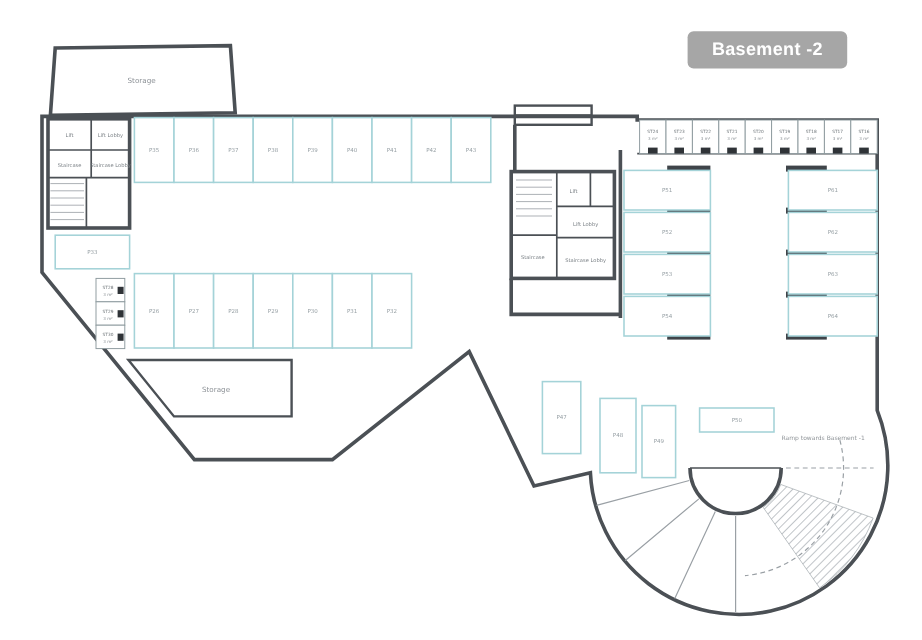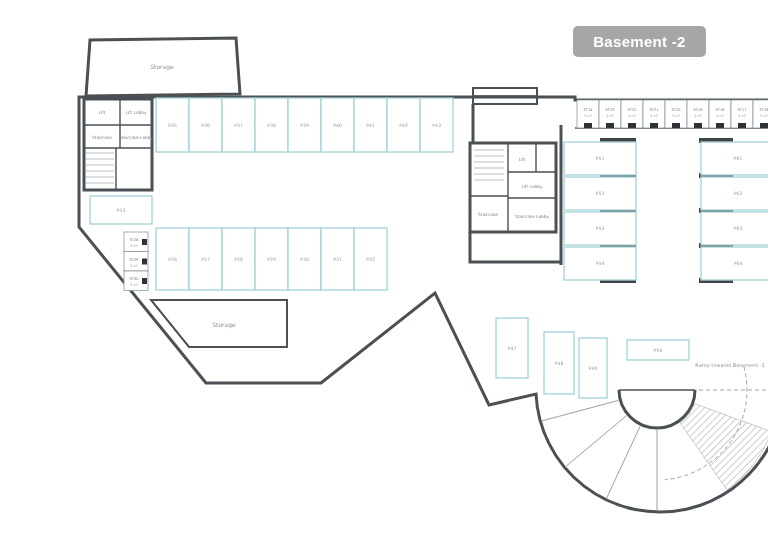--- a/index.html
+++ b/index.html
@@ -1,16 +1,16 @@
 <!DOCTYPE html>
 <html><head>
 <meta charset="utf-8">
 <style>
   html,body{margin:0;padding:0;background:#ffffff;width:768px;height:533px;overflow:hidden;}
-  #stage{position:relative;width:646px;height:533px;background:#ffffff;font-family:"Liberation Sans",sans-serif;padding-left:44px;}
+  #stage{position:relative;width:646px;height:533px;background:#ffffff;font-family:"Liberation Sans",sans-serif;}
   #level-badge{position:absolute;left:573px;top:26px;width:133px;height:31px;background:#a6a6a6;
     color:#ffffff;border-radius:5px;display:flex;align-items:center;justify-content:center;
     font-weight:700;font-size:15px;letter-spacing:.3px;font-family:"Liberation Sans",sans-serif;}
   svg text{font-family:"DejaVu Sans",sans-serif;}
   .wall{fill:none;stroke:#4b5055;stroke-width:3;stroke-linejoin:miter;}
   .wall-thin{fill:none;stroke:#4b5055;stroke-width:2;}
   .divider{fill:none;stroke:#4b5055;stroke-width:1.4;}
   .treads{fill:none;stroke:#a9aeb3;stroke-width:.8;}
   .spot-rect{fill:#ffffff;stroke:#a4d3d8;stroke-width:1.3;}
   .spot-label{font-size:4.6px;fill:#97a0a5;text-anchor:middle;}

